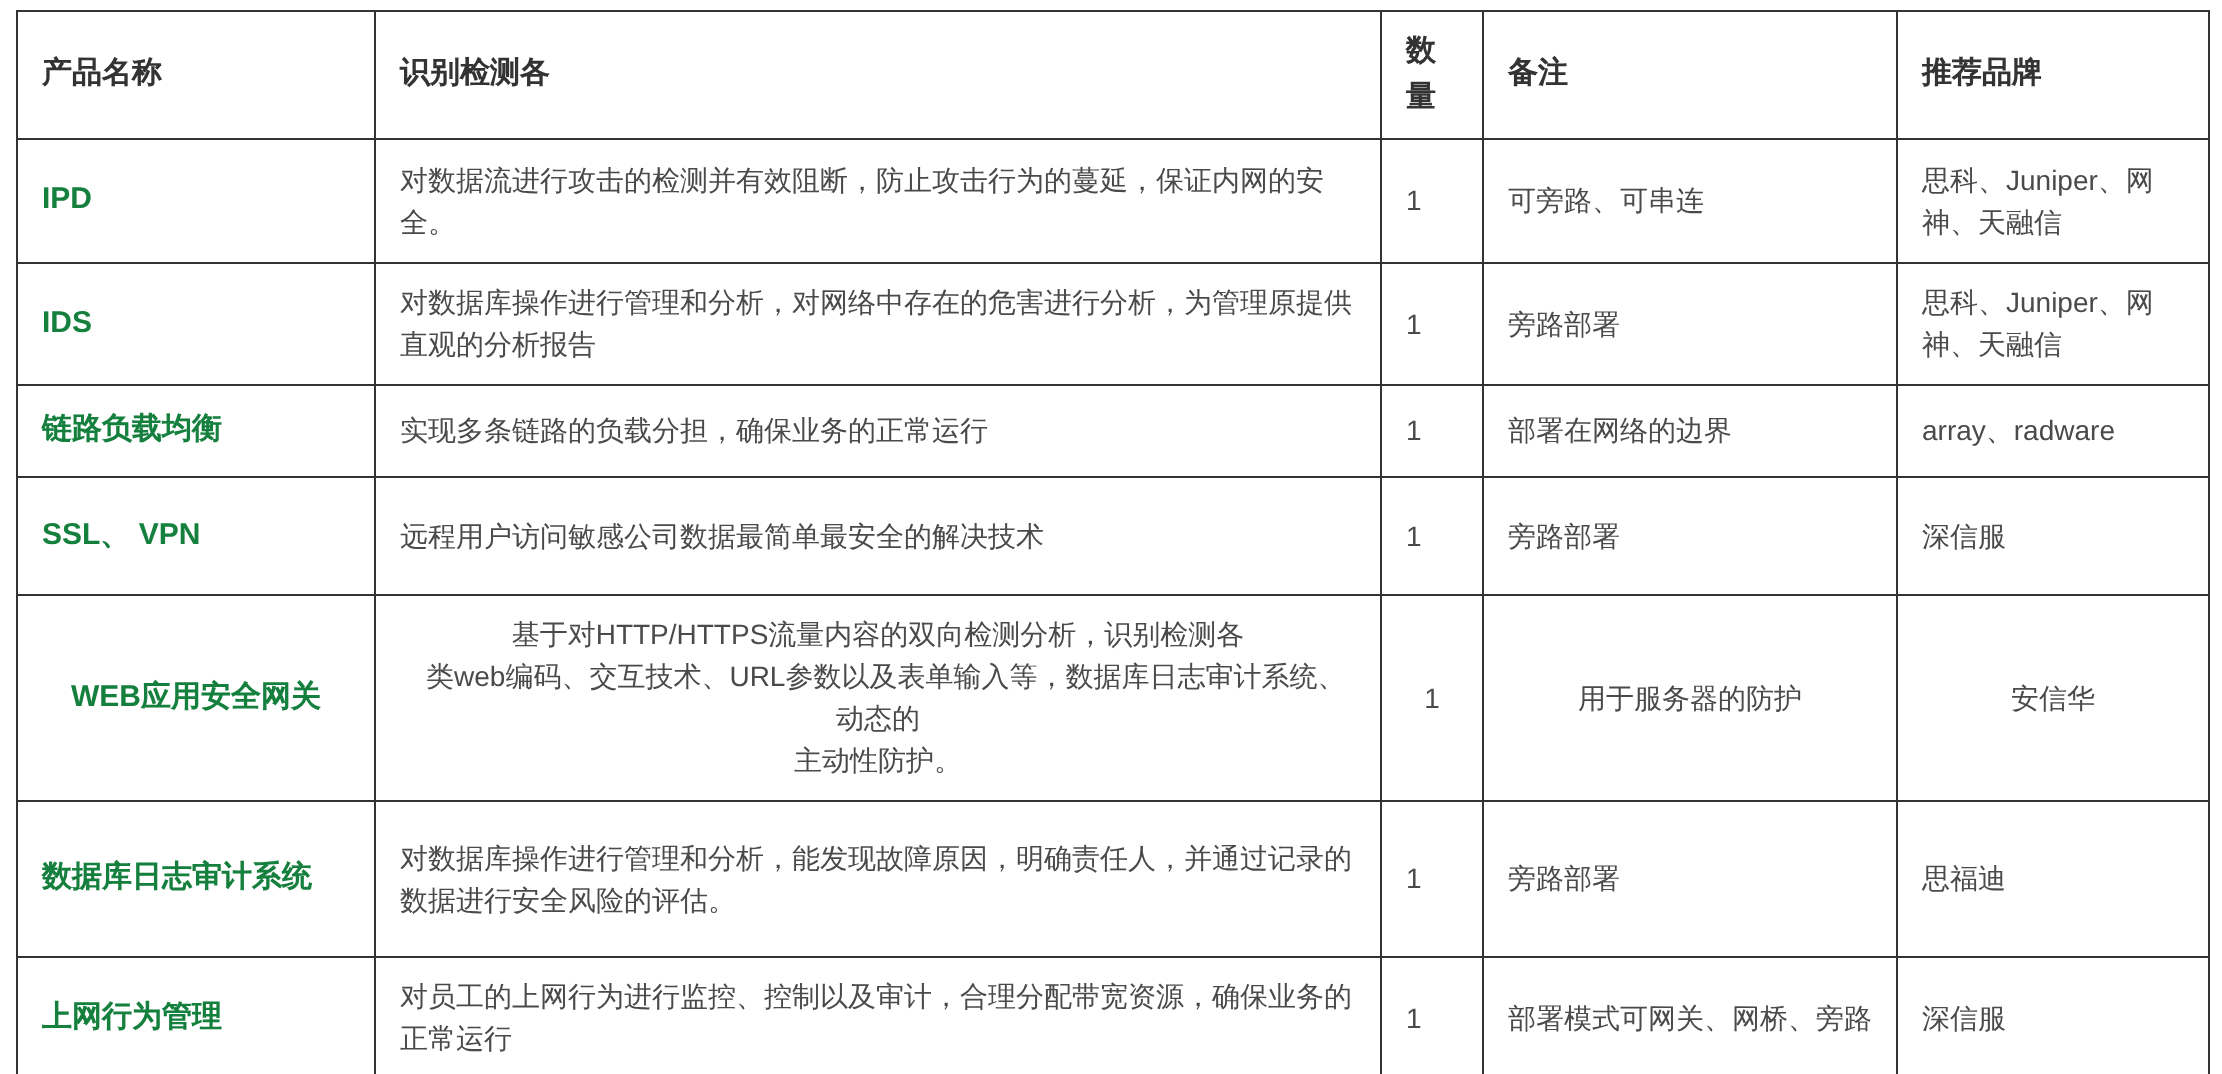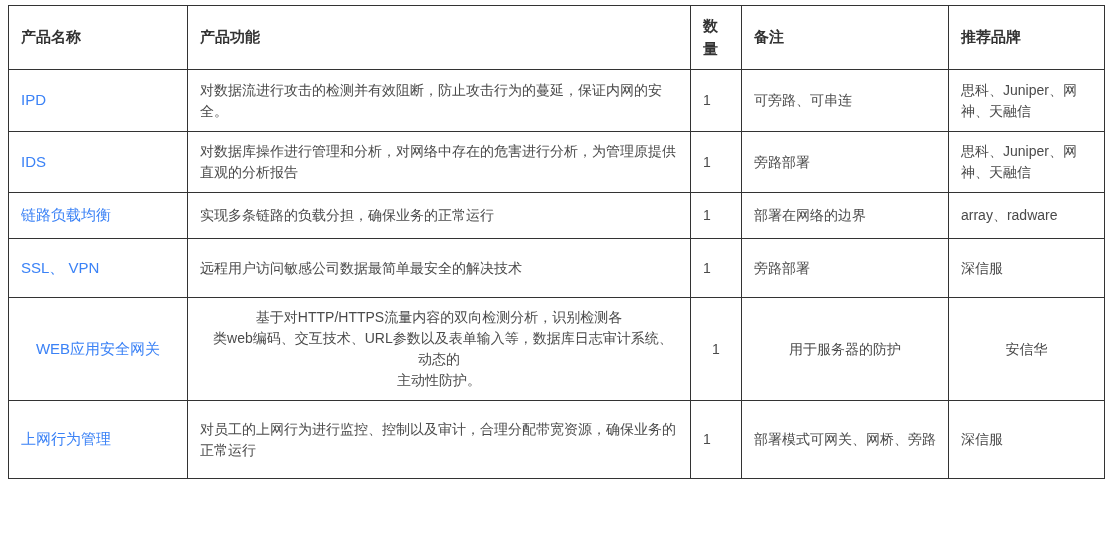--- a/index.html
+++ b/index.html
@@ -33,22 +33,22 @@
     text-align: left;
     overflow: hidden;
   }
   table.product-table th {
     height: 63px;
     font-size: 15px;
     font-weight: bold;
     color: #333333;
   }
   table.product-table td.cell-name {
-    font-weight: normal;
-    color: #3b82f6;
+    font-weight: bold;
+    color: #15803d;
     font-size: 15px;
   }
   table.product-table td.cell-function {
     white-space: pre-wrap;
   }
   col.col-name  { width: 179px; }
   col.col-func  { width: 503px; }
   col.col-qty   { width: 51px;  }
   col.col-note  { width: 207px; }
   col.col-brand { width: 156px; }
@@ -70,21 +70,21 @@
     <colgroup>
       <col class="col-name">
       <col class="col-func">
       <col class="col-qty">
       <col class="col-note">
       <col class="col-brand">
     </colgroup>
     <thead>
       <tr>
         <th>产品名称</th>
-        <th>产品功能</th>
+        <th>识别检测各</th>
         <th class="col-qty-th">数量</th>
         <th>备注</th>
         <th>推荐品牌</th>
       </tr>
     </thead>
     <tbody>
       <tr>
         <td class="cell-name">IPD</td>
         <td class="cell-function">对数据流进行攻击的检测并有效阻断，防止攻击行为的蔓延，保证内网的安全。</td>
         <td class="cell-quantity">1</td>
@@ -115,20 +115,27 @@
       <tr>
         <td class="cell-name">WEB应用安全网关</td>
         <td class="cell-function">基于对HTTP/HTTPS流量内容的双向检测分析，识别检测各
   类web编码、交互技术、URL参数以及表单输入等，数据库日志审计系统、动态的
 主动性防护。</td>
         <td class="cell-quantity">1</td>
         <td class="cell-remark">用于服务器的防护</td>
         <td class="cell-brands">安信华</td>
       </tr>
       <tr>
+        <td class="cell-name">数据库日志审计系统</td>
+        <td class="cell-function">对数据库操作进行管理和分析，能发现故障原因，明确责任人，并通过记录的数据进行安全风险的评估。</td>
+        <td class="cell-quantity">1</td>
+        <td class="cell-remark">旁路部署</td>
+        <td class="cell-brands">思福迪</td>
+      </tr>
+      <tr>
         <td class="cell-name">上网行为管理</td>
         <td class="cell-function">对员工的上网行为进行监控、控制以及审计，合理分配带宽资源，确保业务的正常运行</td>
         <td class="cell-quantity">1</td>
         <td class="cell-remark">部署模式可网关、网桥、旁路</td>
         <td class="cell-brands">深信服</td>
       </tr>
     </tbody>
   </table>
 </div>
 

